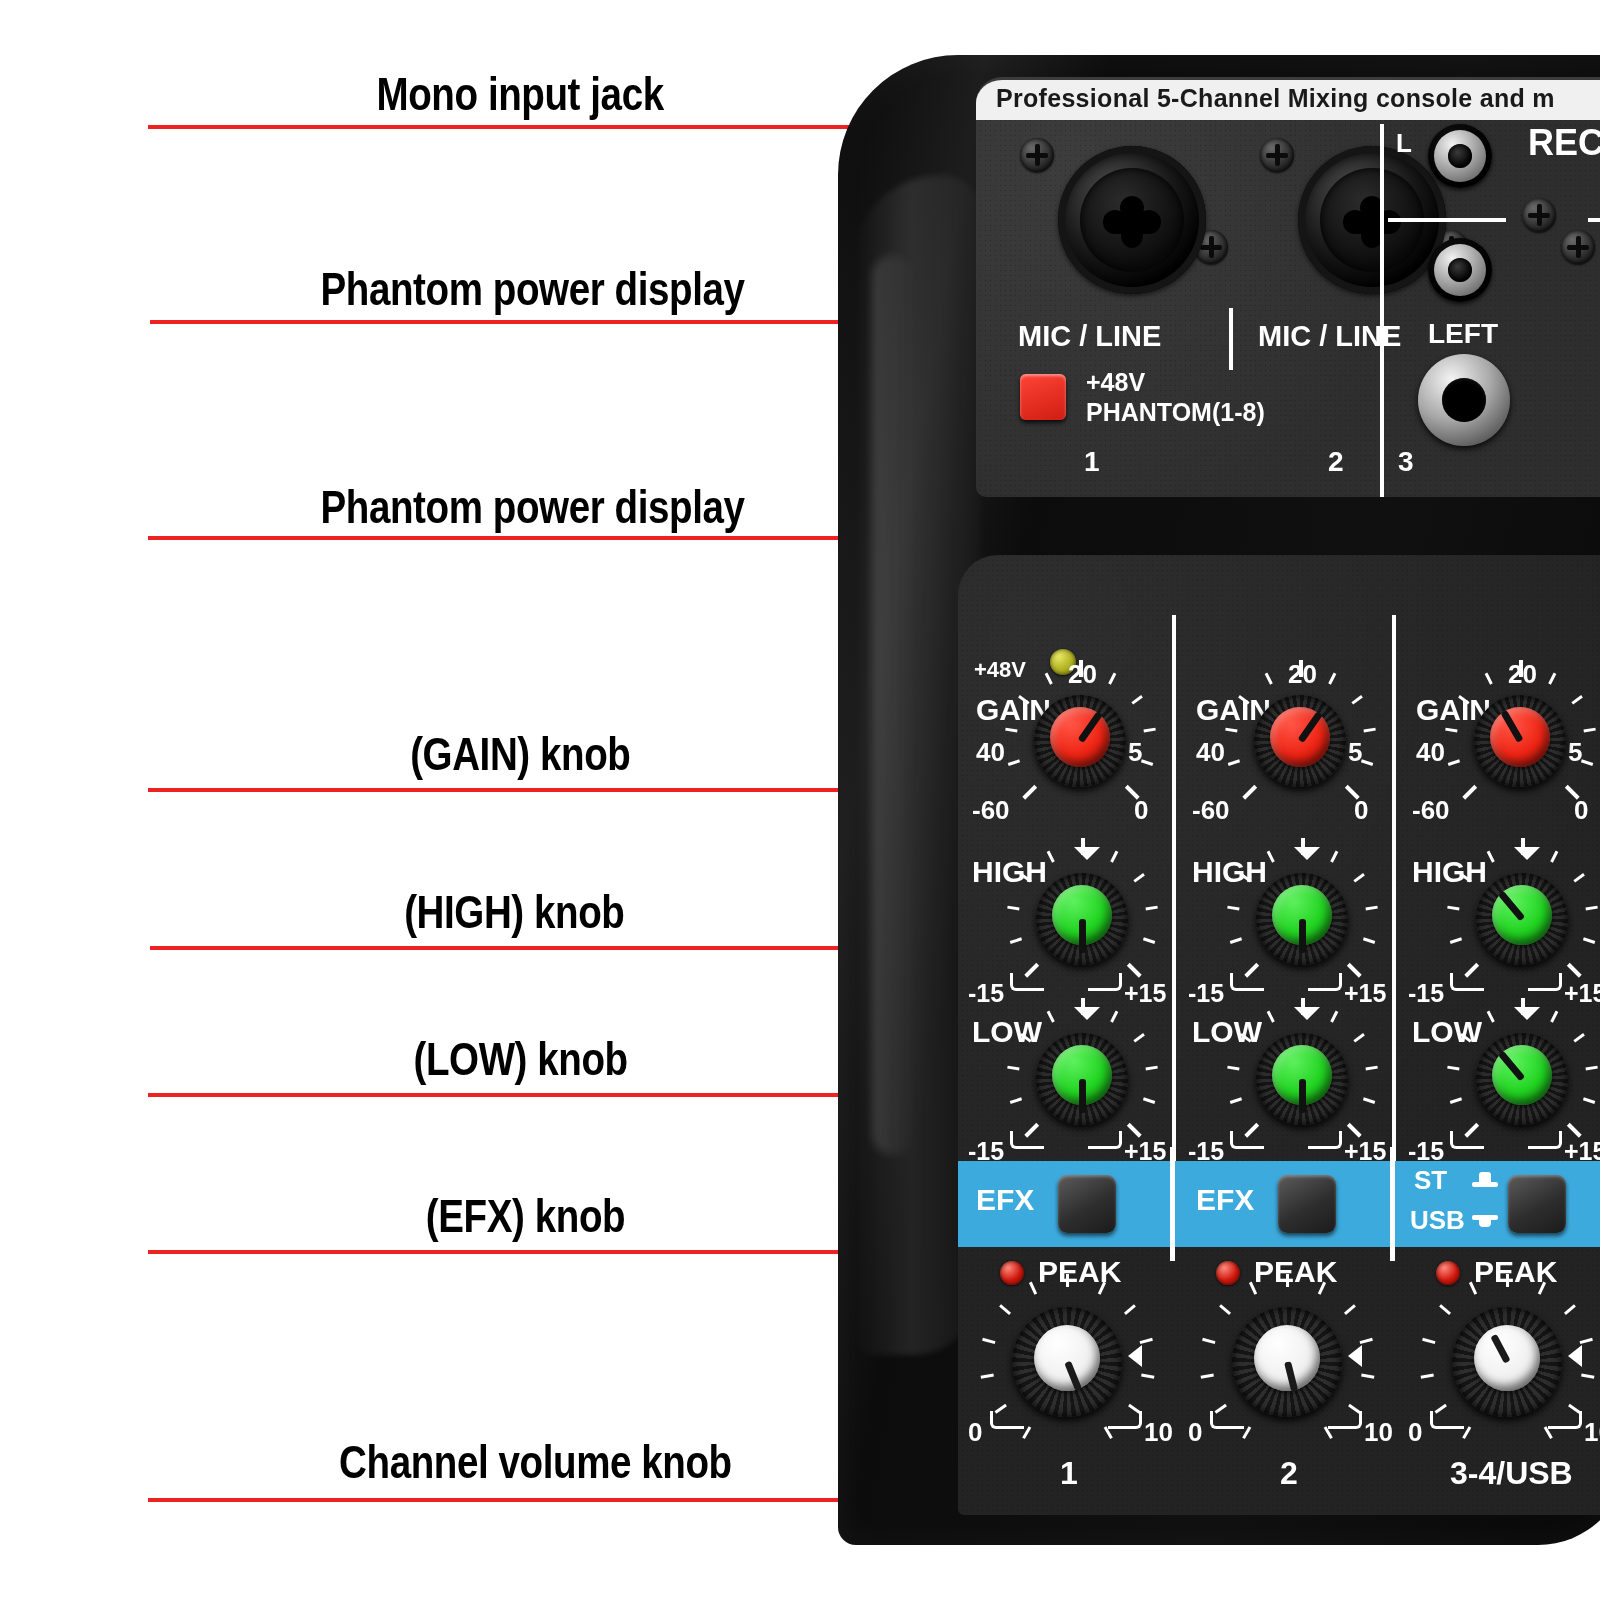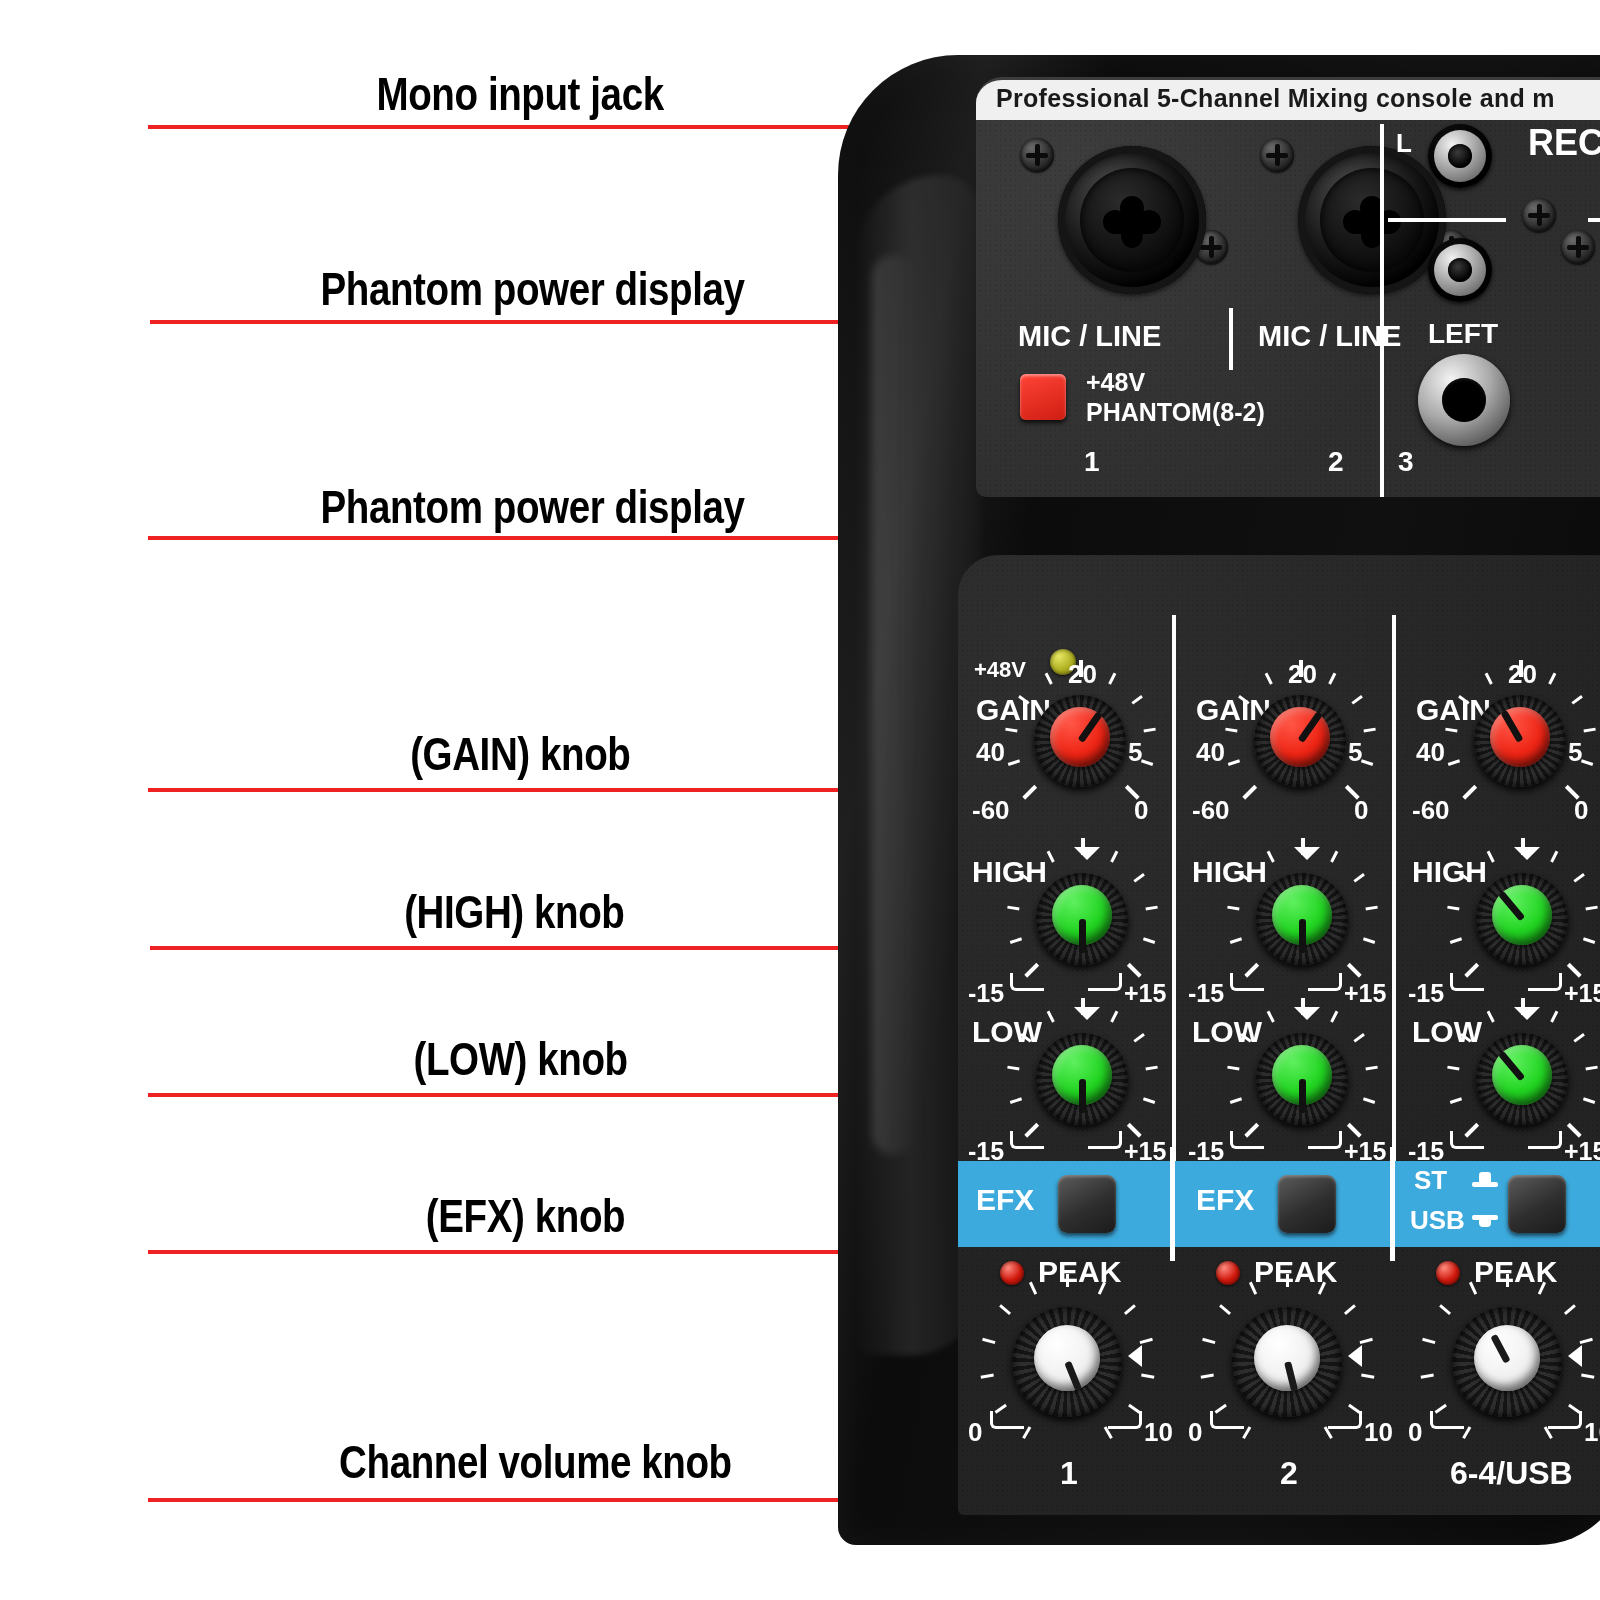--- a/index.html
+++ b/index.html
@@ -297,21 +297,21 @@
         </div>
       </div>
 
       <div class="panel-label" style="left:42px; top:240px; font-size:29px;">MIC / LINE</div>
       <div class="panel-label" style="left:282px; top:240px; font-size:29px;">MIC / LINE</div>
 
       <div class="vdiv" style="left:253px; top:228px; height:62px;"></div>
 
       <div class="phantom-btn" style="left:44px; top:294px;"></div>
       <div class="panel-label" style="left:110px; top:288px; font-size:25px;">+48V</div>
-      <div class="panel-label" style="left:110px; top:318px; font-size:25px;">PHANTOM(8-2)</div>
+      <div class="panel-label" style="left:110px; top:318px; font-size:25px;">PHANTOM(1-8)</div>
 
       <div class="panel-label" style="left:108px; top:366px; font-size:28px;">1</div>
       <div class="panel-label" style="left:352px; top:366px; font-size:28px;">2</div>
       <div class="panel-label" style="left:422px; top:366px; font-size:28px;">3</div>
 
       <div class="vdiv" style="left:404px; top:44px; height:390px;"></div>
 
       <div class="panel-label" style="left:420px; top:48px; font-size:26px;">L</div>
       <div class="panel-label" style="left:552px; top:42px; font-size:36px;">REC</div>
 
@@ -675,16 +675,16 @@
           </div>
         <div class="skirt"></div>
         <div class="cap"></div>
         <div class="pointer" style="transform:rotate(152deg);"></div>
       </div>
       <div class="tri-left" style="left:610px; top:790px;"></div>
       <div class="bracket l" style="left:472px; top:856px;"></div>
       <div class="bracket r" style="left:590px; top:856px;"></div>
       <div class="lbl" style="left:450px; top:862px; font-size:26px;">0</div>
       <div class="lbl" style="left:626px; top:862px; font-size:26px;">10</div>
-      <div class="lbl" style="left:492px; top:900px; font-size:32px;">6-4/USB</div>
+      <div class="lbl" style="left:492px; top:900px; font-size:32px;">3-4/USB</div>
     </div>
   </div>
 </div>
 
 </body></html>

